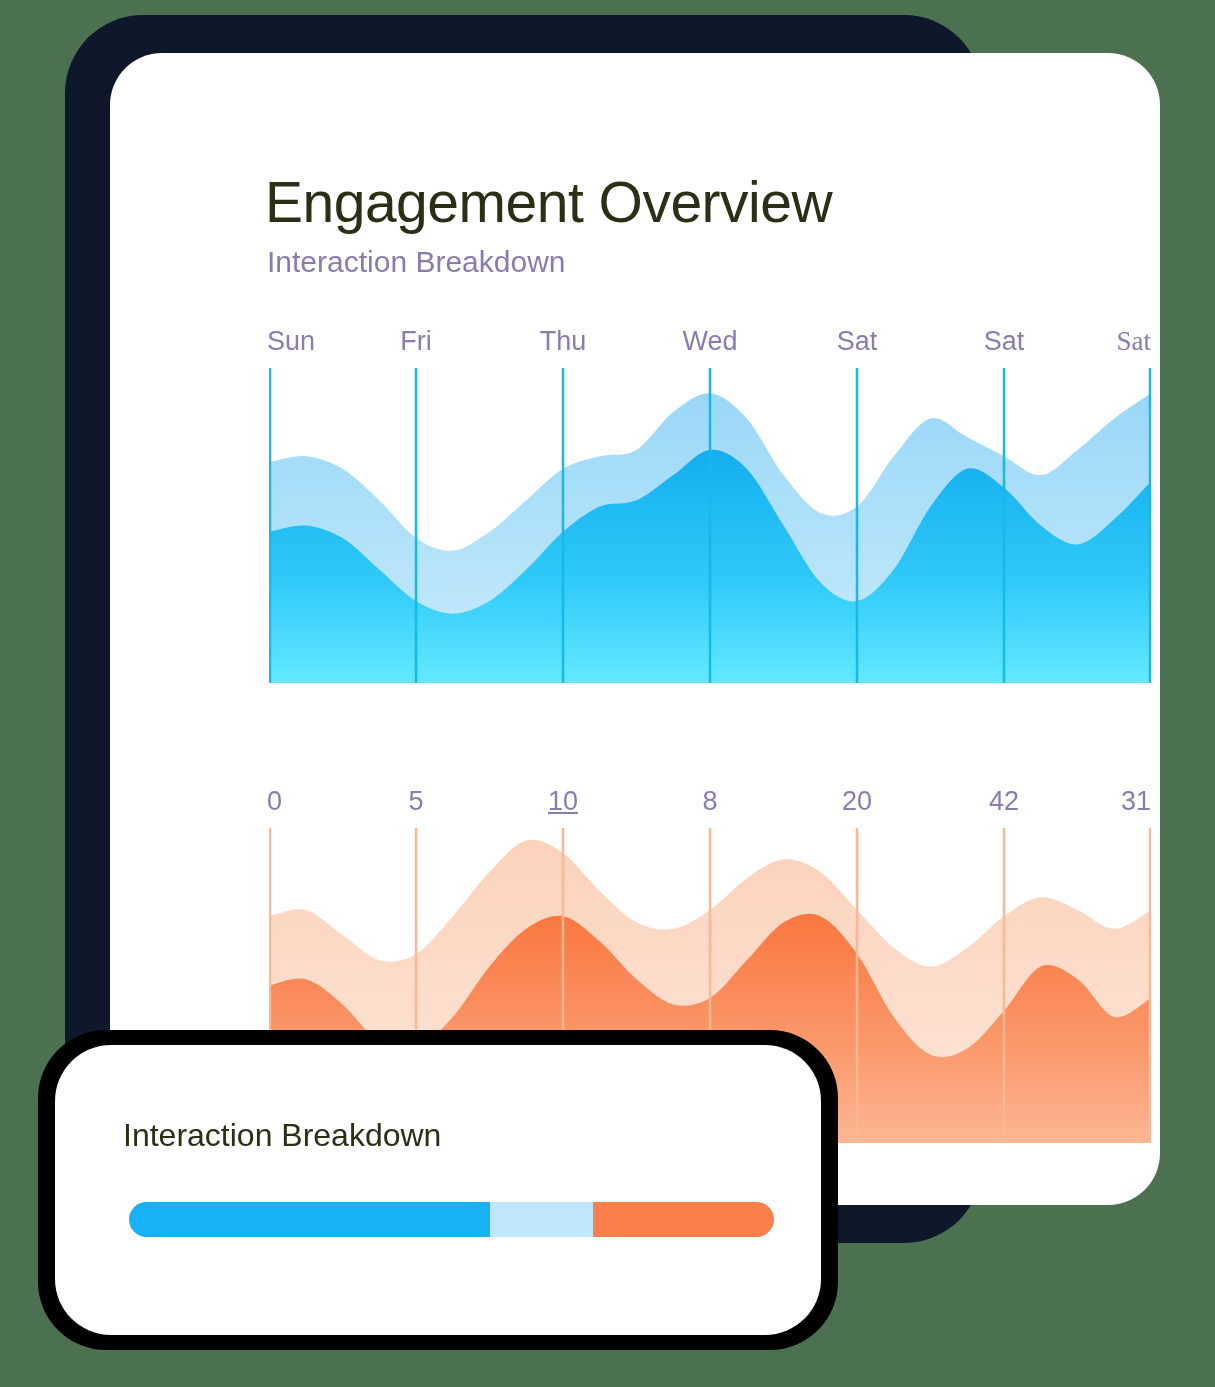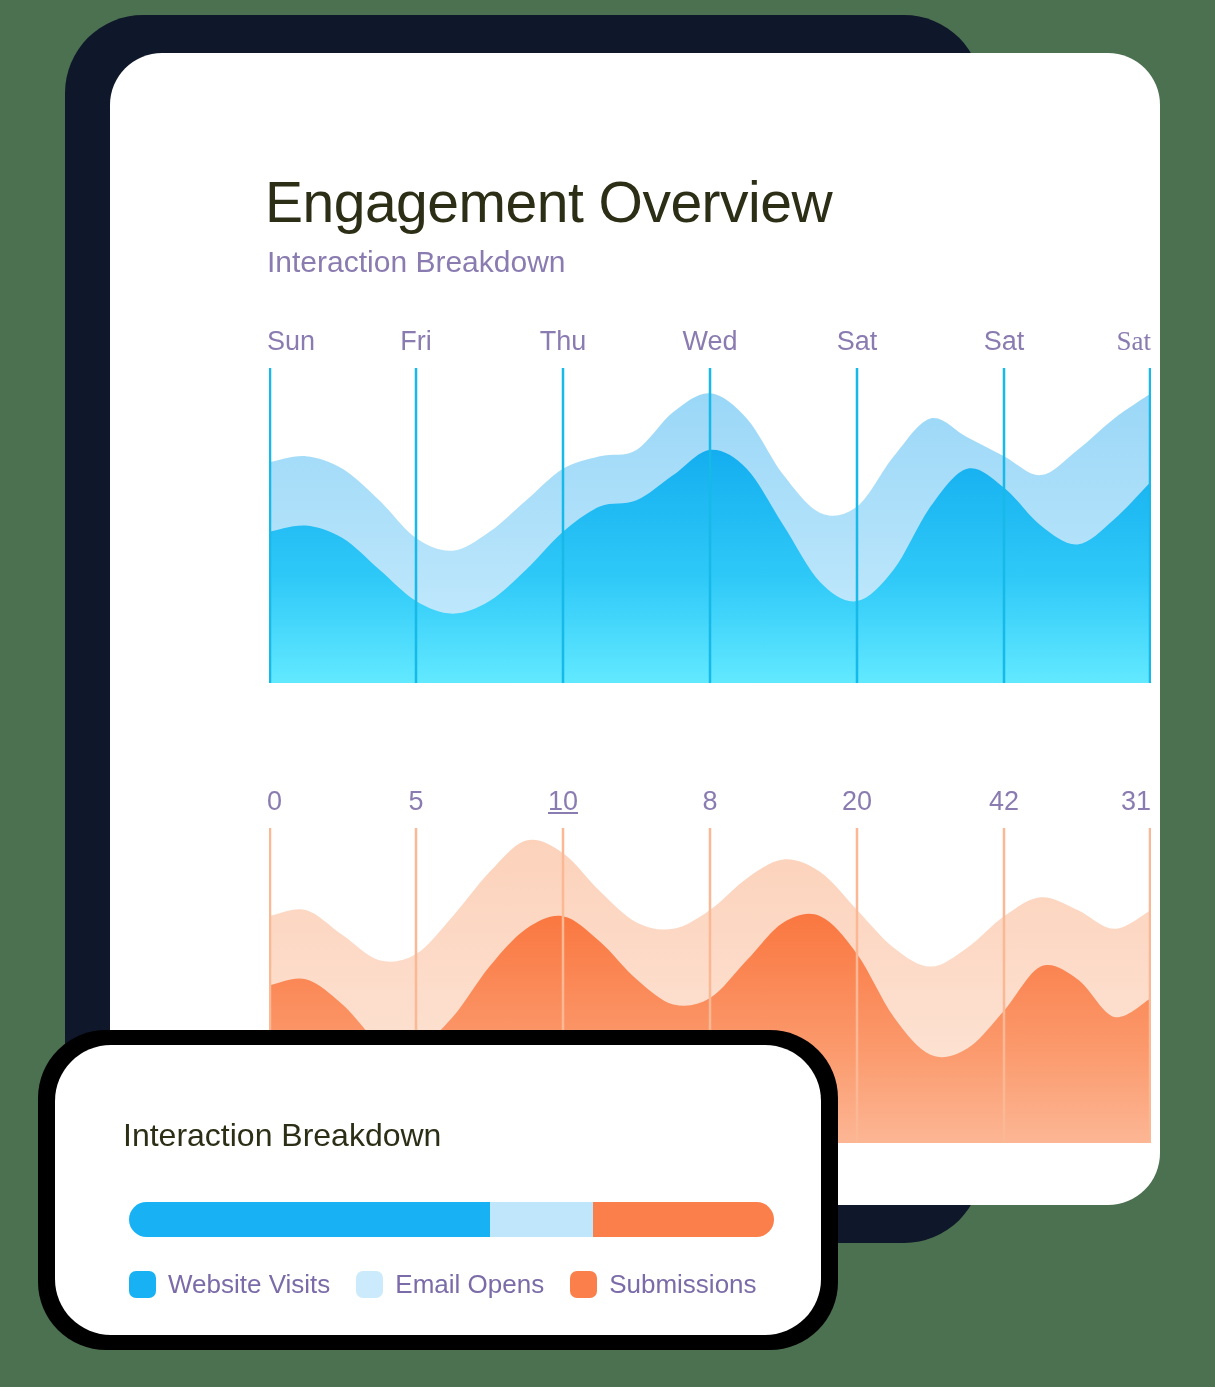--- a/index.html
+++ b/index.html
@@ -248,28 +248,14 @@
 </div>
 
 <div id="legend-frame">
   <div id="legend-card">
     <div id="legend-title">Interaction Breakdown</div>
     <div id="legend-bar">
         <div class="bar-seg" style="width: 56%; background: rgb(24, 178, 244);"></div>
         <div class="bar-seg" style="width: 16%; background: rgb(191, 230, 251);"></div>
         <div class="bar-seg" style="width: 28%; background: rgb(251, 127, 74);"></div>
       </div>
-    <div id="legend-items">
-        <div class="legend-item">
-          <span class="legend-swatch" style="background: rgb(24, 178, 244);"></span>
-          <span class="legend-label">Website Visits</span>
-        </div>
-        <div class="legend-item">
-          <span class="legend-swatch" style="background: rgb(203, 235, 252);"></span>
-          <span class="legend-label">Email Opens</span>
-        </div>
-        <div class="legend-item">
-          <span class="legend-swatch" style="background: rgb(251, 127, 74);"></span>
-          <span class="legend-label">Submissions</span>
-        </div>
-      </div>
   </div>
 </div>
 
 </body></html>

